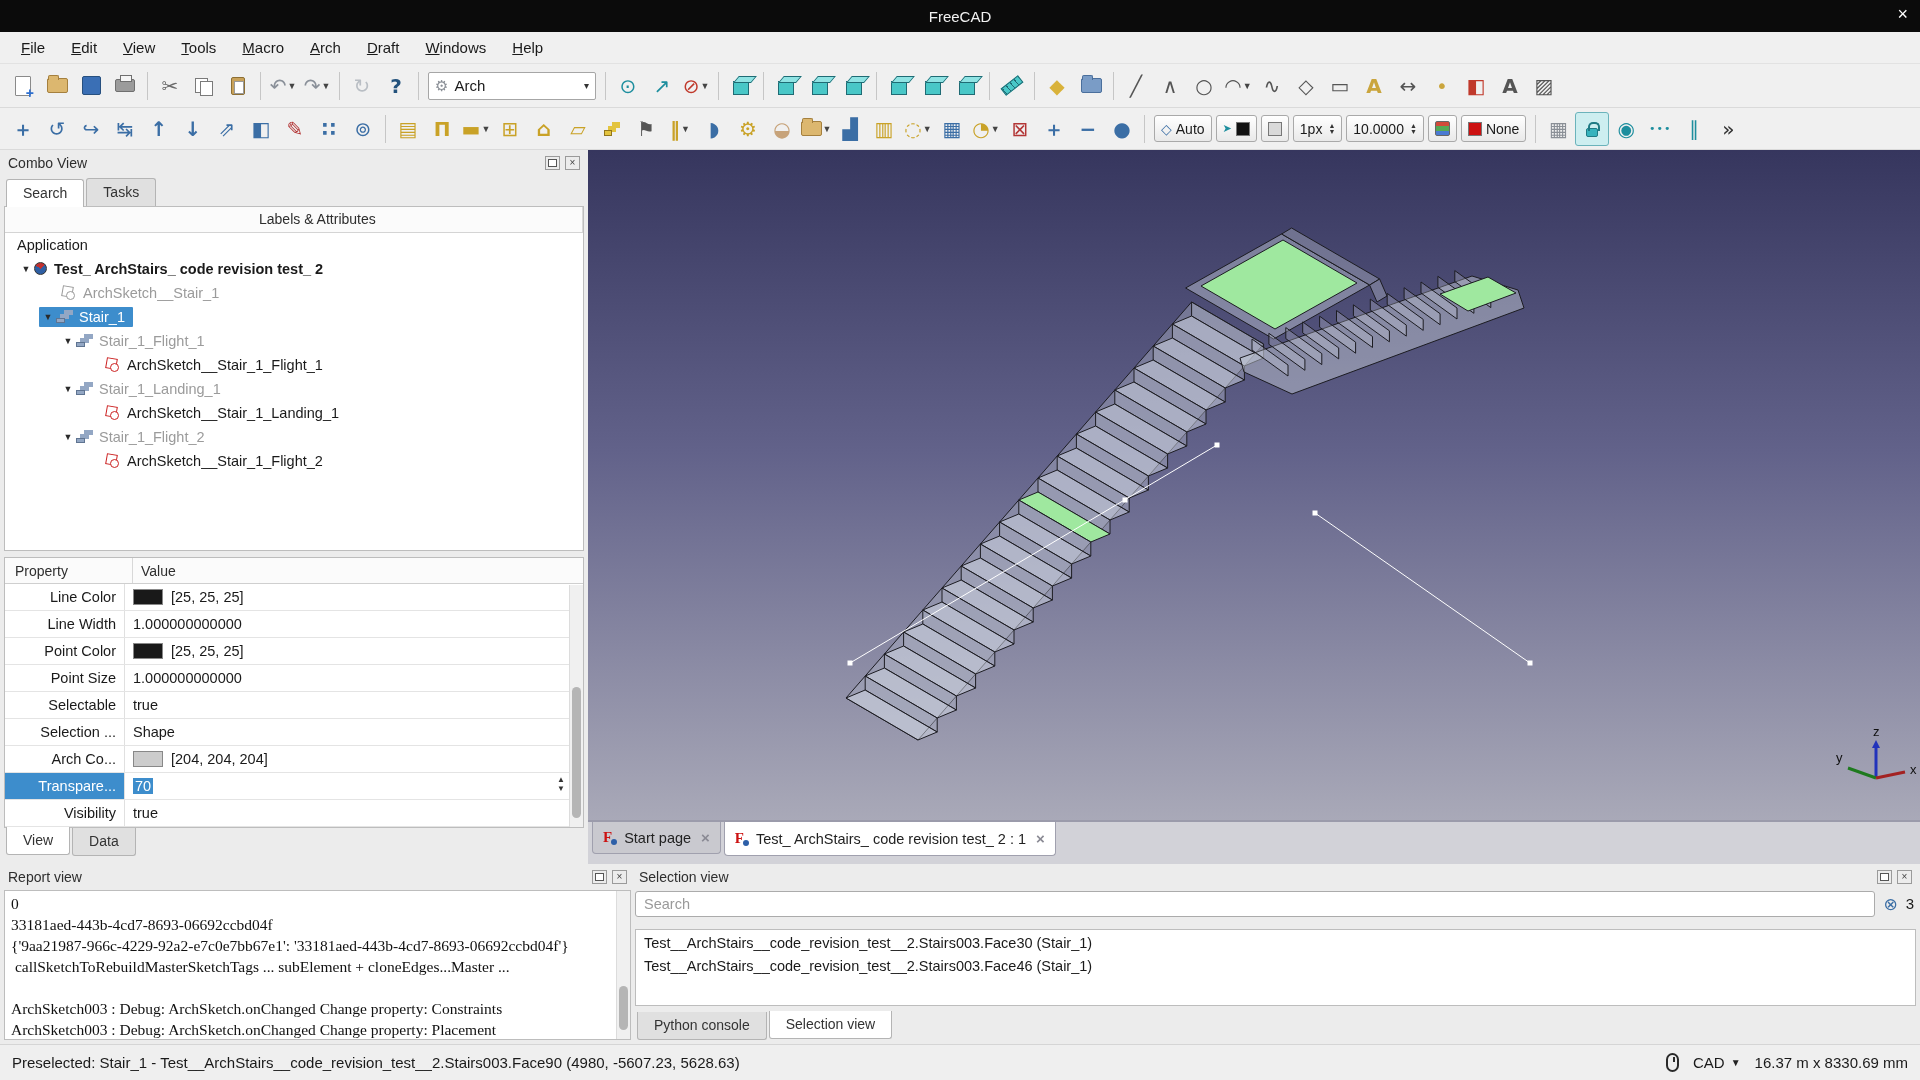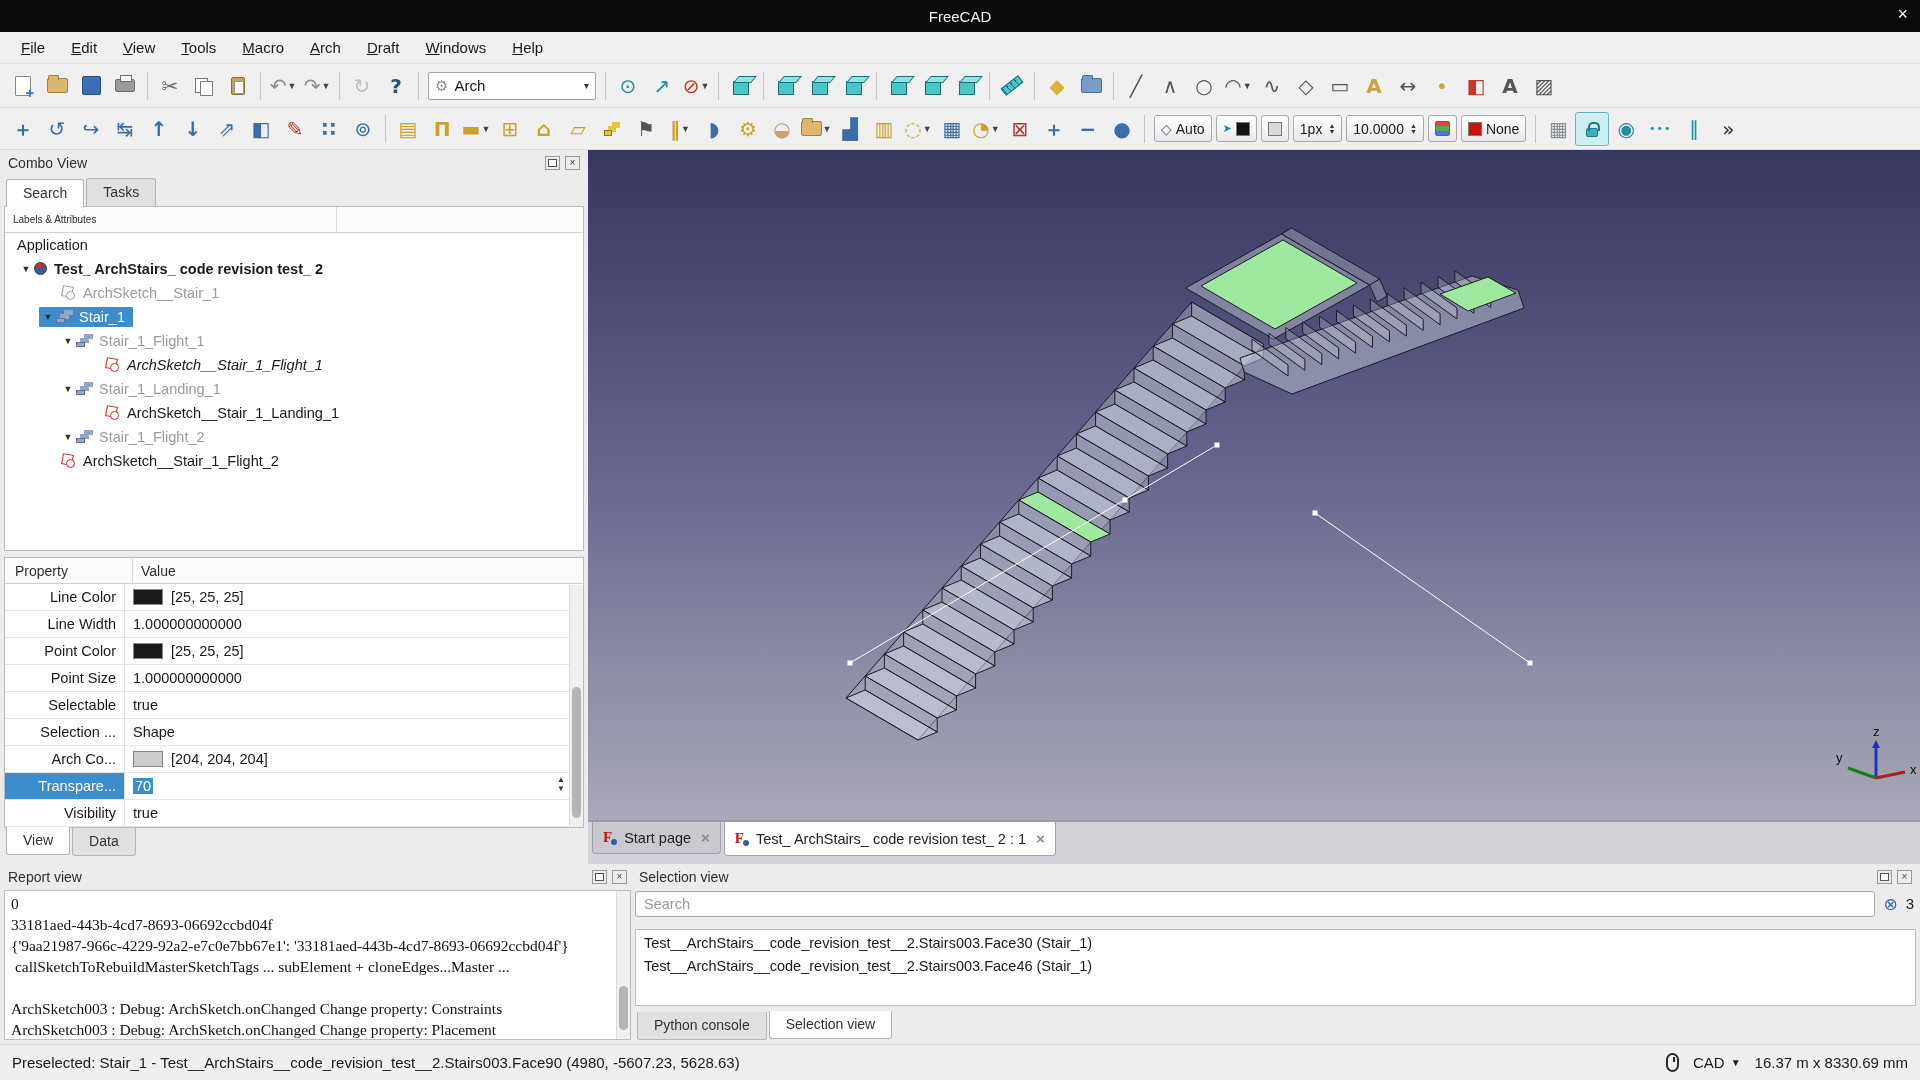--- a/index.html
+++ b/index.html
@@ -70,21 +70,21 @@
   #left-dock { width:588px; height:714px; background:#ececec; padding:0 4px; display:flex; flex-direction:column; flex:none; }
   .dock-titlebar { height:26px; display:flex; align-items:center; font-size:14px; color:#2e2e2e; padding:0 4px; }
   .dock-btns { margin-left:auto; display:flex; gap:5px; }
   .dock-btn { width:15px; height:14px; border:1px solid #9a9a9a; background:#ececec; font-size:10px; line-height:12px; text-align:center; color:#444; position:relative; }
   .dock-btn.float::before { content:""; position:absolute; left:2px; top:2px; width:7px; height:6px; border:1px solid #555; background:#fff; }
   .combo-tabs { height:30px; display:flex; align-items:flex-end; padding-left:2px; }
   .ctab { padding:5px 16px 6px; border:1px solid #b4b4b4; border-bottom:none; border-radius:3px 3px 0 0; background:#e0e0e0; color:#333; margin-right:2px; font-size:14px; }
   .ctab.on { background:#fff; position:relative; top:1px; }
 
   #tree-block { border:1px solid #bdbdbd; background:#fff; height:349px; overflow:hidden; }
-  #tree-header { height:26px; background:#fbfbfb; border-bottom:1px solid #d4d4d4; display:flex; align-items:center; font-size:10px; color:#2e2e2e; }
+  #tree-header { height:26px; background:#fbfbfb; border-bottom:1px solid #d4d4d4; display:flex; align-items:center; font-size:14px; color:#2e2e2e;justify-content:flex-end; }
   #tree-header .c1 { width:332px; padding-left:8px; border-right:1px solid #d8d8d8; height:100%; display:flex; align-items:center; }
   .tree-row { height:24px; display:flex; align-items:center; font-size:14.5px; white-space:nowrap; }
   .tree-row .lbl { padding:2px 8px 2px 4px; }
   .tree-row.sel-row .sel-wrap { background:#3d8dcc; color:#fff; border-radius:1px; display:flex; align-items:center; padding-left:2px; }
   .tree-arrow { font-size:9px; color:#2a2a2a; width:14px; text-align:center; flex:none; }
   .tree-row.gray .lbl { color:#9b9b9b; }
   .tree-row.bold .lbl { font-weight:bold; }
   .ti { flex:none; margin:0 3px 0 1px; }
   .ti-doc { width:13px; height:13px; border-radius:50%; background:conic-gradient(from 300deg, #c03030 0 110deg, #2e5fa3 110deg 360deg); border:1px solid #333; }
   .ti-sketch { width:14px; height:14px; position:relative; }
@@ -492,39 +492,39 @@
               <span class="tree-arrow">▼</span>
               <span class="ti ti-stairs"></span>
               <span class="lbl">Stair_1</span>
             </span>
           </div>
           <div class="tree-row gray" style="padding-left: 56px;">
             <span class="tree-arrow">▼</span>
             <span class="ti ti-stairs"></span>
             <span class="lbl">Stair_1_Flight_1</span>
           </div>
-          <div class="tree-row" style="padding-left: 100px; font-style: italic;">
+          <div class="tree-row" style="padding-left: 100px;">
             <span class="ti ti-sketch" style="color: rgb(204, 34, 34);"></span>
             <span class="lbl">ArchSketch__Stair_1_Flight_1</span>
           </div>
           <div class="tree-row gray" style="padding-left: 56px;">
             <span class="tree-arrow">▼</span>
             <span class="ti ti-stairs"></span>
             <span class="lbl">Stair_1_Landing_1</span>
           </div>
           <div class="tree-row" style="padding-left: 100px;">
             <span class="ti ti-sketch" style="color: rgb(204, 34, 34);"></span>
             <span class="lbl">ArchSketch__Stair_1_Landing_1</span>
           </div>
           <div class="tree-row gray" style="padding-left: 56px;">
             <span class="tree-arrow">▼</span>
             <span class="ti ti-stairs"></span>
             <span class="lbl">Stair_1_Flight_2</span>
           </div>
-          <div class="tree-row" style="padding-left: 56px;">
+          <div class="tree-row" style="padding-left: 100px;">
             <span class="ti ti-sketch" style="color: rgb(204, 34, 34);"></span>
             <span class="lbl">ArchSketch__Stair_1_Flight_2</span>
           </div>
         </div>
     </div>
     <div id="splitter"></div>
     <div id="prop-block">
       <div id="prop-header">
         <span class="c1">Property</span>
         <span class="c2">Value</span>

